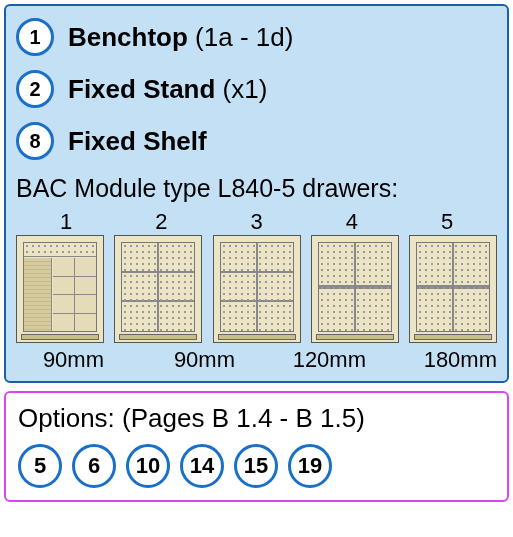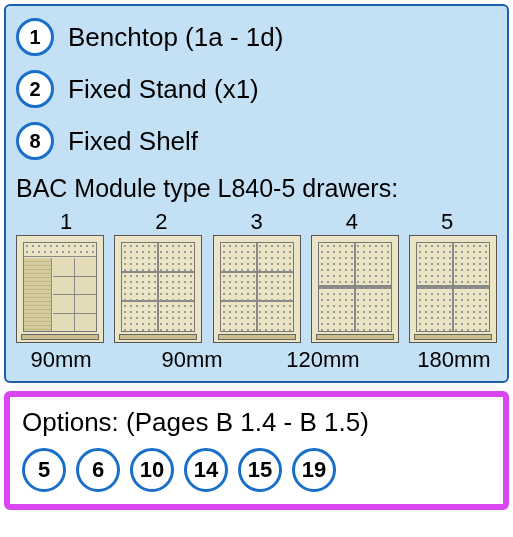--- a/index.html
+++ b/index.html
@@ -38,21 +38,21 @@
     font-size: 20px;
     font-weight: bold;
     color: #000;
     flex-shrink: 0;
     margin-right: 14px;
   }
   .item-label {
     font-size: 26px;
     color: #000;
   }
-  .item-label .bold { font-weight: normal; text-align: right; }
+  .item-label .bold { font-weight: bold; text-align: right; }
   .module-title {
     font-size: 25px;
     color: #000;
     margin-top: 6px;
     margin-bottom: 6px;
   }
   .drawers-header {
     display: flex;
     justify-content: space-between;
     padding: 0 6px;
@@ -132,27 +132,27 @@
       linear-gradient(to bottom,transparent 48%,#888 48% 52%,transparent 52%);
     background-size: 6px 6px, 100% 100%, 100% 100%;
   }
   .drawers-sizes {
     display: flex;
     justify-content: space-between;
     margin-top: 2px;
   }
   .ds {
     width: 88px;
-    text-align: center;
+    text-align: right;
     font-size: 22px;
     padding-left: 2px;
   }
   .options-panel {
     background: #fff;
-    border: 6px solid #d946ef;
+    border: 2px solid #d946ef;
     border-radius: 6px;
     padding: 10px 14px 12px 12px;
   }
   .options-title {
     font-size: 26px;
     margin-bottom: 10px;
   }
   .options-row {
     display: flex;
     gap: 10px;

